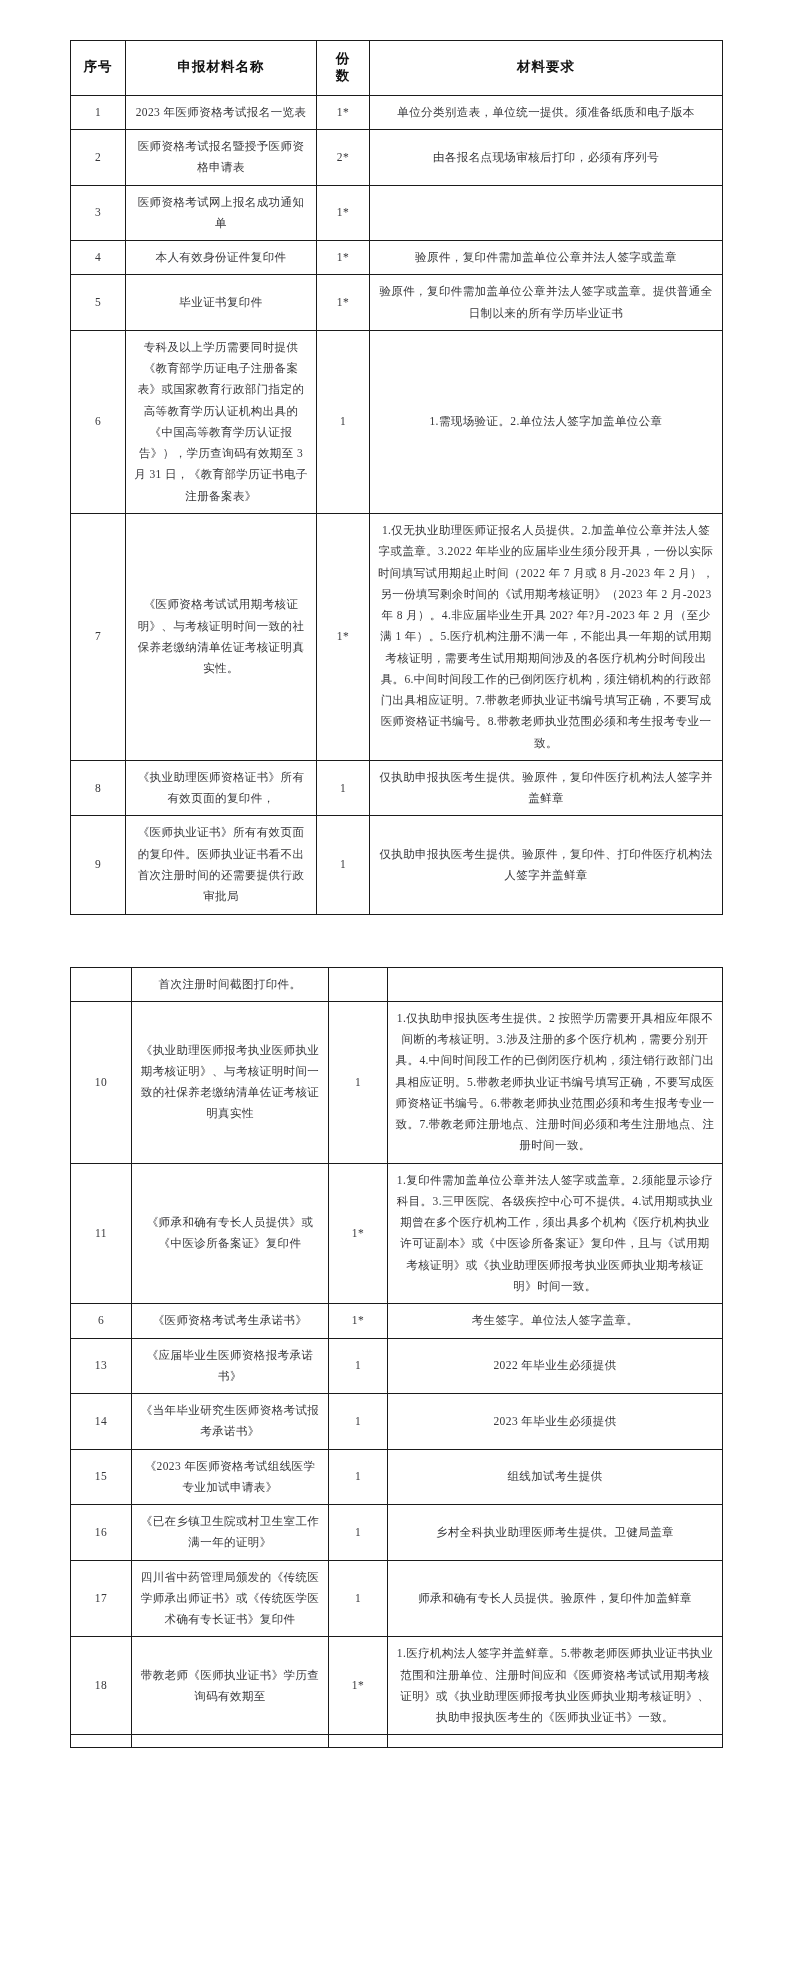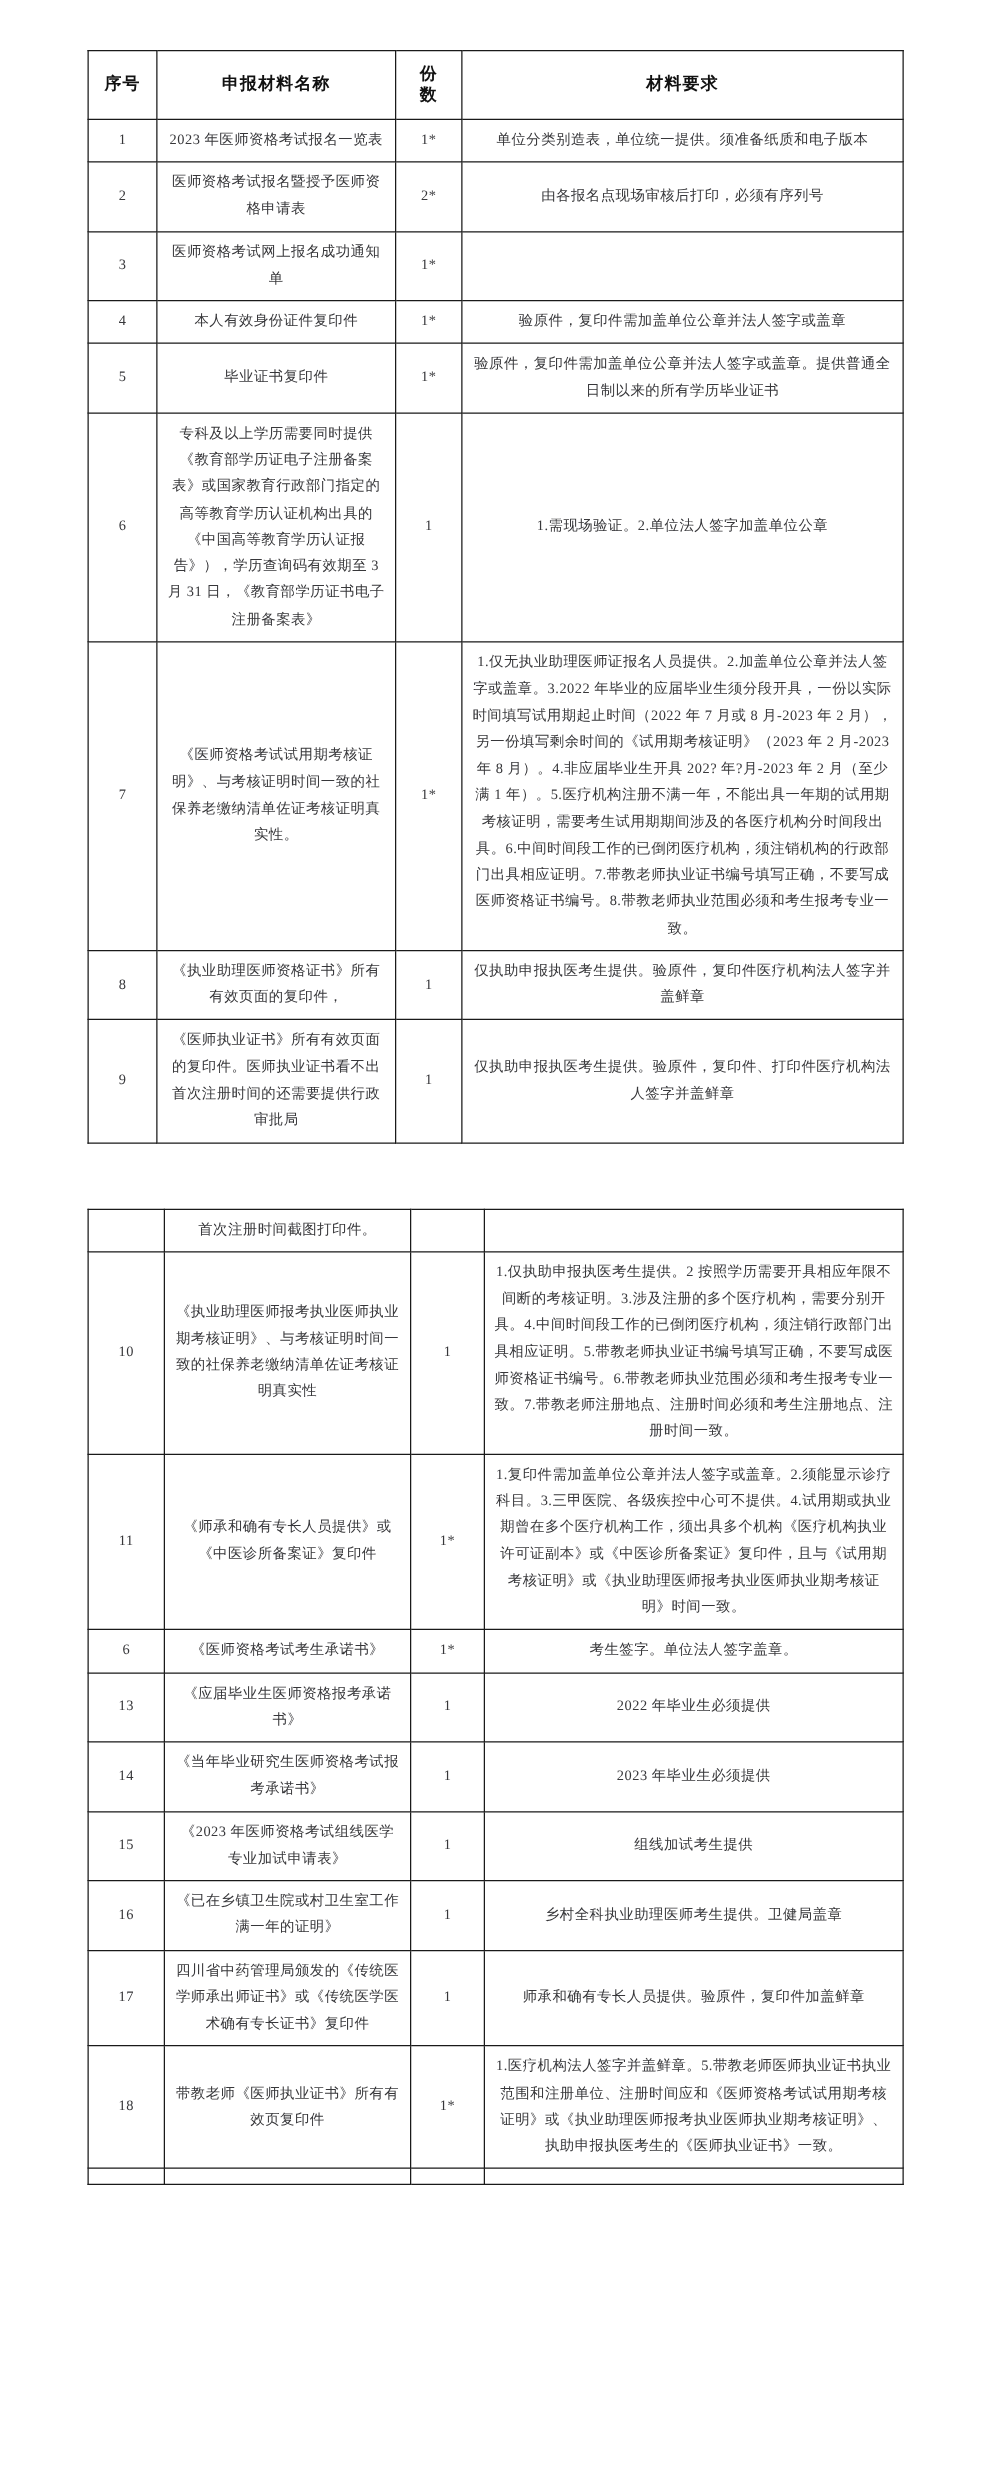--- a/index.html
+++ b/index.html
@@ -191,21 +191,21 @@
         <td class="col-req">乡村全科执业助理医师考生提供。卫健局盖章</td>
       </tr>
       <tr>
         <td class="col-no">17</td>
         <td class="col-name">四川省中药管理局颁发的《传统医学师承出师证书》或《传统医学医术确有专长证书》复印件</td>
         <td class="col-qty">1</td>
         <td class="col-req">师承和确有专长人员提供。验原件，复印件加盖鲜章</td>
       </tr>
       <tr>
         <td class="col-no">18</td>
-        <td class="col-name">带教老师《医师执业证书》所有有效页复印件</td>
+        <td class="col-name">带教老师《医师执业证书》学历查询码有效期至</td>
         <td class="col-qty">1*</td>
         <td class="col-req">1.医疗机构法人签字并盖鲜章。5.带教老师医师执业证书执业范围和注册单位、注册时间应和《医师资格考试试用期考核证明》或《执业助理医师报考执业医师执业期考核证明》、执助申报执医考生的《医师执业证书》一致。</td>
       </tr>
       <tr>
         <td class="col-no"></td>
         <td class="col-name"></td>
         <td class="col-qty"></td>
         <td class="col-req"></td>
       </tr>
     </tbody>

